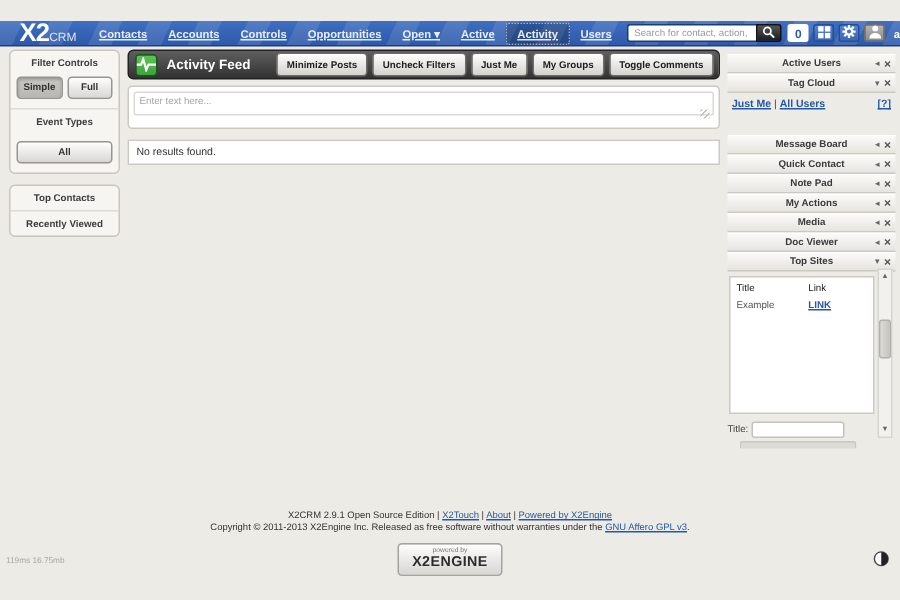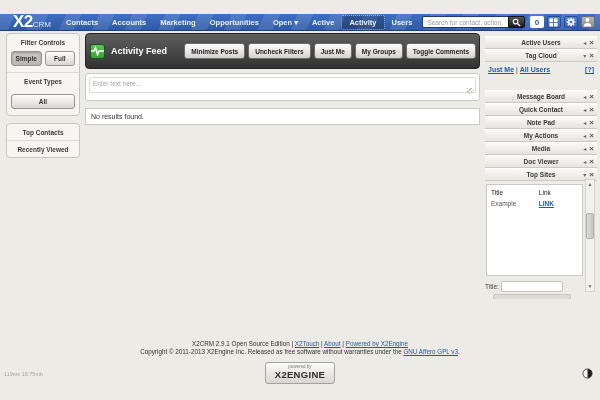--- a/index.html
+++ b/index.html
@@ -19,21 +19,21 @@
       repeating-linear-gradient(115deg, rgba(255,255,255,0.10) 0 14px, rgba(255,255,255,0) 14px 30px),
       linear-gradient(#3e6fc2, #2e59a8);
     border-bottom: 1px solid #1e3f7a;
     display: flex; align-items: center;
   }
   .logo { margin-left: 13px; margin-right: 8px; color: #fff; white-space: nowrap; cursor: pointer; }
   .logo .x2 { font-weight: bold; font-size: 17px; letter-spacing: -0.5px; }
   .logo .crm { font-weight: normal; font-size: 8px; color: #dfe6f3; }
   .nav-item {
     color: #e8eef9; font-size: 7.5px; font-weight: bold;
-    padding: 2px 7px; cursor: pointer; white-space: nowrap;
+    padding: 2px 7px; cursor: pointer; white-space: nowrap; text-decoration: underline;
   }
   .nav-right { margin-left: auto; display: flex; align-items: center; }
   .nav-item.active {
     background: rgba(0,0,0,0.22);
     border: 1px dotted rgba(255,255,255,0.55);
     border-radius: 2px;
   }
   .search-wrap { display: flex; align-items: center; margin: 0 3px; }
   .search-input {
     width: 86px; height: 12px; border: 1px solid #1d3c74; border-right: none;
@@ -82,21 +82,21 @@
   .pad-row { padding: 1px 4px 6px; }
   .side-widget-header {
     font-size: 6.5px; font-weight: bold; color: #3d3d3d; text-align: center;
     padding: 5px 0 4px; cursor: pointer;
   }
   .side-widget-header + .side-widget-header { border-top: 1px solid #dddbd6; }
 
   
   .main { position: absolute; left: 85px; top: 33px; width: 395px; }
   .feed-header {
-    height: 36px; background: linear-gradient(#5f5f5f, #323232);
+    height: 20px; background: linear-gradient(#5f5f5f, #323232);
     border: 1px solid #222; border-radius: 4px;
     display: flex; align-items: center; padding: 0 3px;
   }
   .feed-icon {
     width: 15px; height: 15px; background: linear-gradient(#5cc454, #3da23a);
     border: 1px solid #1f541f; border-radius: 3px; margin: 0 6px 0 1px;
     display: flex; align-items: center; justify-content: center;
   }
   .feed-title { color: #fff; font-weight: bold; font-size: 9px; }
   .feed-buttons { margin-left: auto; display: flex; gap: 3px; }
@@ -192,21 +192,21 @@
 </style>
 </head>
 <body>
 
 <div class="navbar">
   <div class="logo">
     <span class="x2">X2</span><span class="crm">CRM</span>
   </div>
   <div class="nav-item">Contacts</div>
   <div class="nav-item">Accounts</div>
-  <div class="nav-item">Marketing</div>
+  <div class="nav-item">Controls</div>
   <div class="nav-item">Opportunities</div>
   <div class="nav-item">Open ▾</div>
 
   <div class="nav-right">
     <div class="nav-item">Active</div>
     <div class="nav-item active">Activity</div>
     <div class="nav-item">Users</div>
 
     <div class="search-wrap">
       <input class="search-input" type="text" placeholder="Search for contact, action, deal..." style="">

